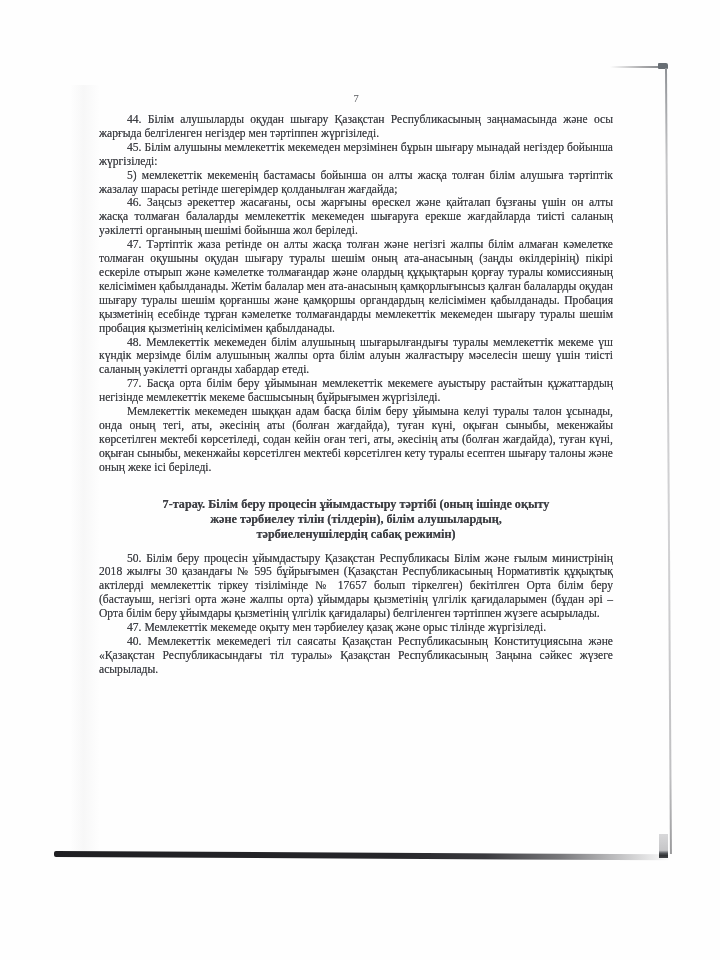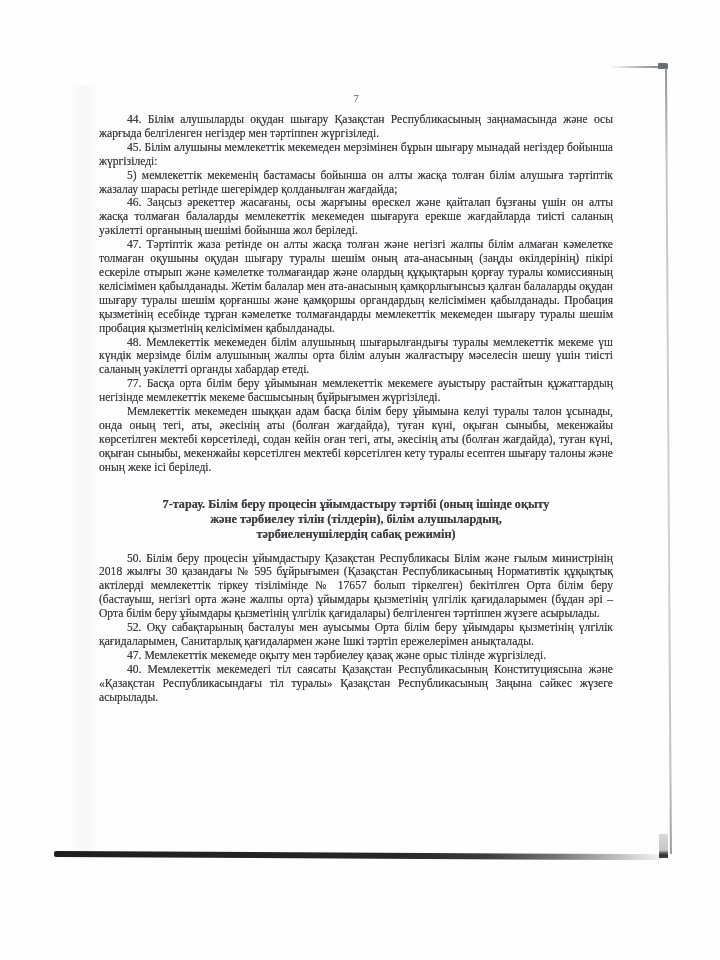--- a/index.html
+++ b/index.html
@@ -99,21 +99,20 @@
       <p class="paragraph">5) мемлекеттік мекеменің бастамасы бойынша он алты жасқа толған білім алушыға тәртіптік жазалау шарасы ретінде шегерімдер қолданылған жағдайда;</p>
       <p class="paragraph">46. Заңсыз әрекеттер жасағаны, осы жарғыны өрескел және қайталап бұзғаны үшін он алты жасқа толмаған балаларды мемлекеттік мекемеден шығаруға ерекше жағдайларда тиісті саланың уәкілетті органының шешімі бойынша жол беріледі.</p>
       <p class="paragraph">47. Тәртіптік жаза ретінде он алты жасқа толған және негізгі жалпы білім алмаған кәмелетке толмаған оқушыны оқудан шығару туралы шешім оның ата-анасының (заңды өкілдерінің) пікірі ескеріле отырып және кәмелетке толмағандар және олардың құқықтарын қорғау туралы комиссияның келісімімен қабылданады. Жетім балалар мен ата-анасының қамқорлығынсыз қалған балаларды оқудан шығару туралы шешім қорғаншы және қамқоршы органдардың келісімімен қабылданады. Пробация қызметінің есебінде тұрған кәмелетке толмағандарды мемлекеттік мекемеден шығару туралы шешім пробация қызметінің келісімімен қабылданады.</p>
       <p class="paragraph">48. Мемлекеттік мекемеден білім алушының шығарылғандығы туралы мемлекеттік мекеме үш күндік мерзімде білім алушының жалпы орта білім алуын жалғастыру мәселесін шешу үшін тиісті саланың уәкілетті органды хабардар етеді.</p>
       <p class="paragraph">77. Басқа орта білім беру ұйымынан мемлекеттік мекемеге ауыстыру растайтын құжаттардың негізінде мемлекеттік мекеме басшысының бұйрығымен жүргізіледі.</p>
       <p class="paragraph">Мемлекеттік мекемеден шыққан адам басқа білім беру ұйымына келуі туралы талон ұсынады, онда оның тегі, аты, әкесінің аты (болған жағдайда), туған күні, оқыған сыныбы, мекенжайы көрсетілген мектебі көрсетіледі, содан кейін оған тегі, аты, әкесінің аты (болған жағдайда), туған күні, оқыған сыныбы, мекенжайы көрсетілген мектебі көрсетілген кету туралы есептен шығару талоны және оның жеке ісі беріледі.</p>
       <p class="heading">7-тарау. Білім беру процесін ұйымдастыру тәртібі (оның ішінде оқыту
 және тәрбиелеу тілін (тілдерін), білім алушылардың,
 тәрбиеленушілердің сабақ режимін)</p>
       <p class="paragraph">50. Білім беру процесін ұйымдастыру Қазақстан Республикасы Білім және ғылым министрінің 2018 жылғы 30 қазандағы № 595 бұйрығымен (Қазақстан Республикасының Нормативтік құқықтық актілерді мемлекеттік тіркеу тізілімінде № 17657 болып тіркелген) бекітілген Орта білім беру (бастауыш, негізгі орта және жалпы орта) ұйымдары қызметінің үлгілік қағидаларымен (бұдан әрі – Орта білім беру ұйымдары қызметінің үлгілік қағидалары) белгіленген тәртіппен жүзеге асырылады.</p>
-      <p class="paragraph">52. Оқу сабақтарының басталуы мен ауысымы Орта білім беру ұйымдары қызметінің үлгілік қағидаларымен, Санитарлық қағидалармен және Ішкі тәртіп ережелерімен анықталады.</p>
       <p class="paragraph">47. Мемлекеттік мекемеде оқыту мен тәрбиелеу қазақ және орыс тілінде жүргізіледі.</p>
       <p class="paragraph">40. Мемлекеттік мекемедегі тіл саясаты Қазақстан Республикасының Конституциясына және «Қазақстан Республикасындағы тіл туралы» Қазақстан Республикасының Заңына сәйкес жүзеге асырылады.</p>
     </div>
 
   <div class="edge-top"></div>
   <div class="corner-nub"></div>
   <div class="edge-right"></div>
   <div class="bottom-bar"></div>
   <div class="bottom-tip"></div>
 </div>

